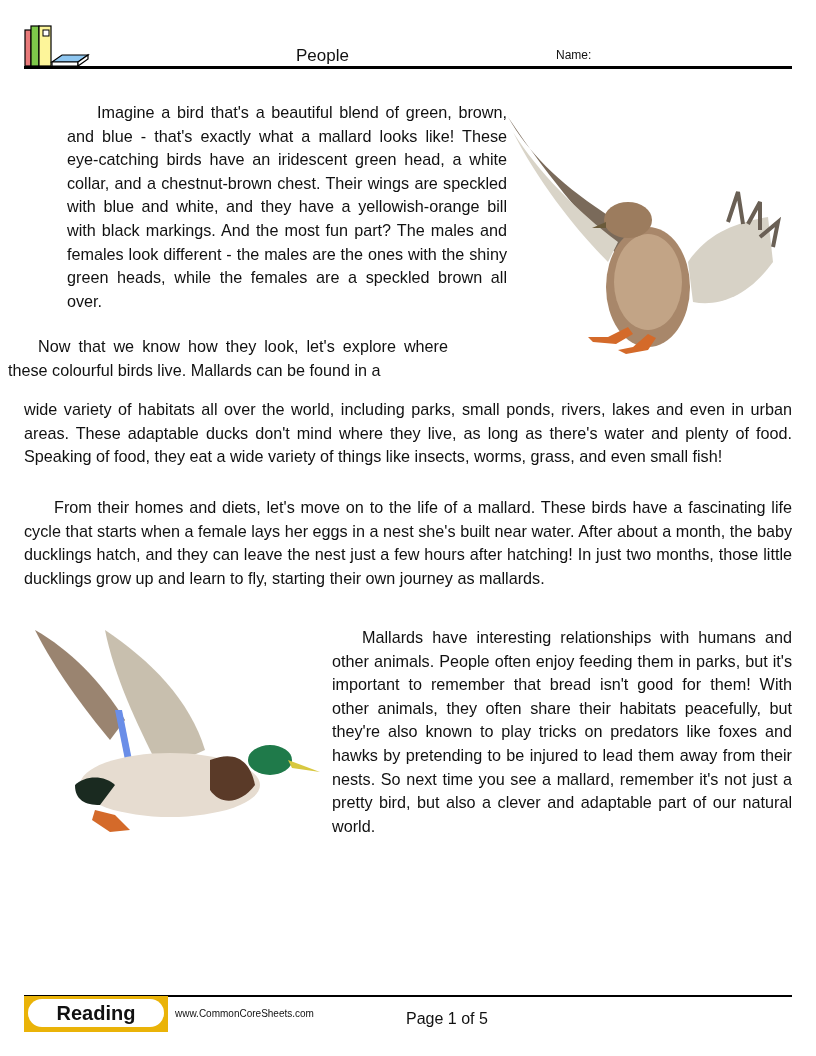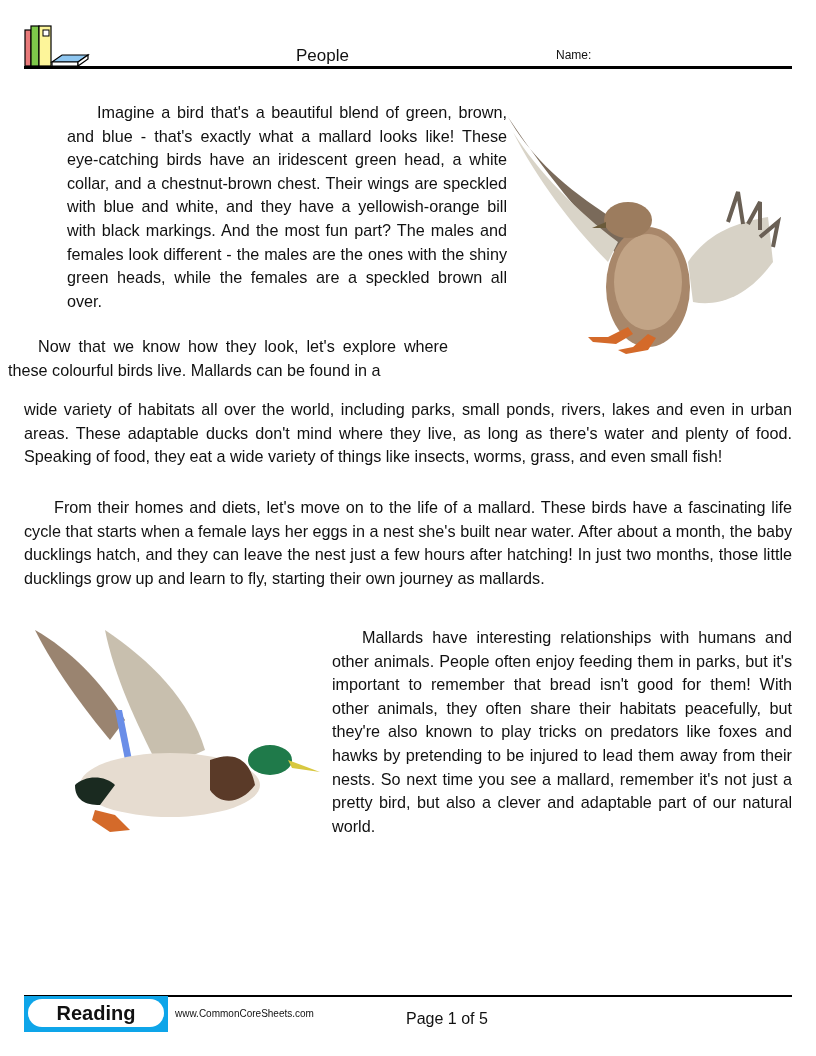--- a/index.html
+++ b/index.html
@@ -22,21 +22,21 @@
   #p2-full { left: 24px; top: 382px; width: 768px; margin-top: 16px; }
   #p3 { left: 24px; top: 496px; width: 768px; }
   #p4 { left: 332px; top: 626px; width: 460px; }
 
   .duck { position: absolute; }
   #duck-female { left: 498px; top: 112px; width: 285px; height: 245px; }
   #duck-male { left: 30px; top: 620px; width: 295px; height: 230px; }
 
   
   .footer-rule { position: absolute; left: 24px; top: 995px; width: 768px; height: 2px; background: #000; }
-  .reading-badge { position: absolute; left: 24px; top: 996px; width: 144px; height: 36px; background: #0ea5e9; }
+  .reading-badge { position: absolute; left: 24px; top: 996px; width: 144px; height: 36px; background: #eab308; }
   .reading-pill { position: absolute; left: 4px; top: 3px; width: 136px; height: 28px; background: #fff;
                   border-radius: 14px; text-align: center; font-weight: bold; font-size: 20px; line-height: 28px; }
   .site { position: absolute; left: 175px; top: 1008px; font-size: 10px; }
   .page-num { position: absolute; left: 406px; top: 1010px; font-size: 16px; }
 </style>
 </head>
 <body>
 
 <div class="header">
   <svg class="logo" viewBox="0 0 80 44">

